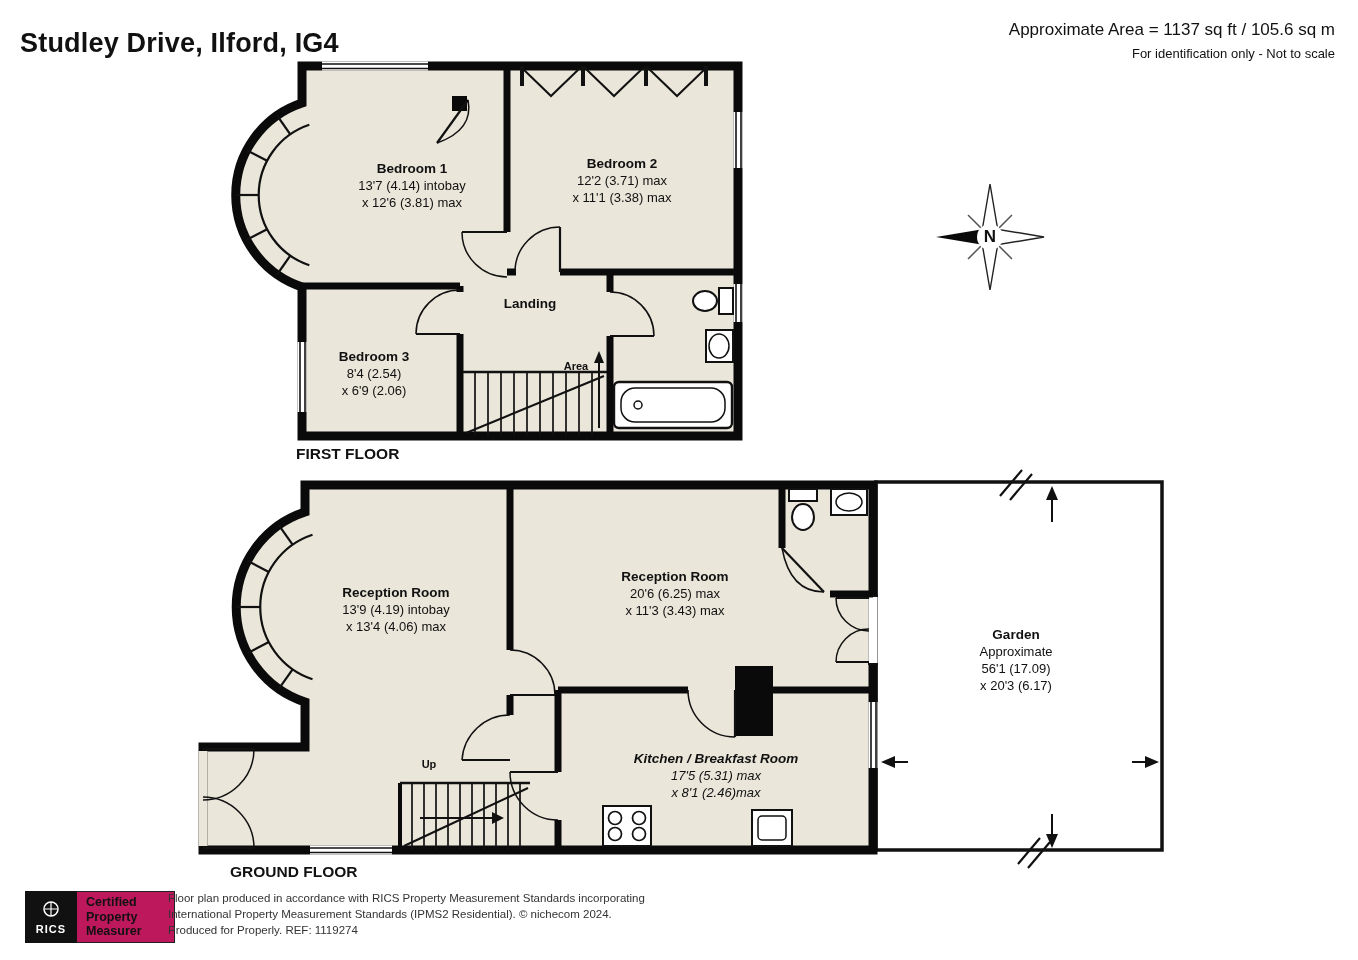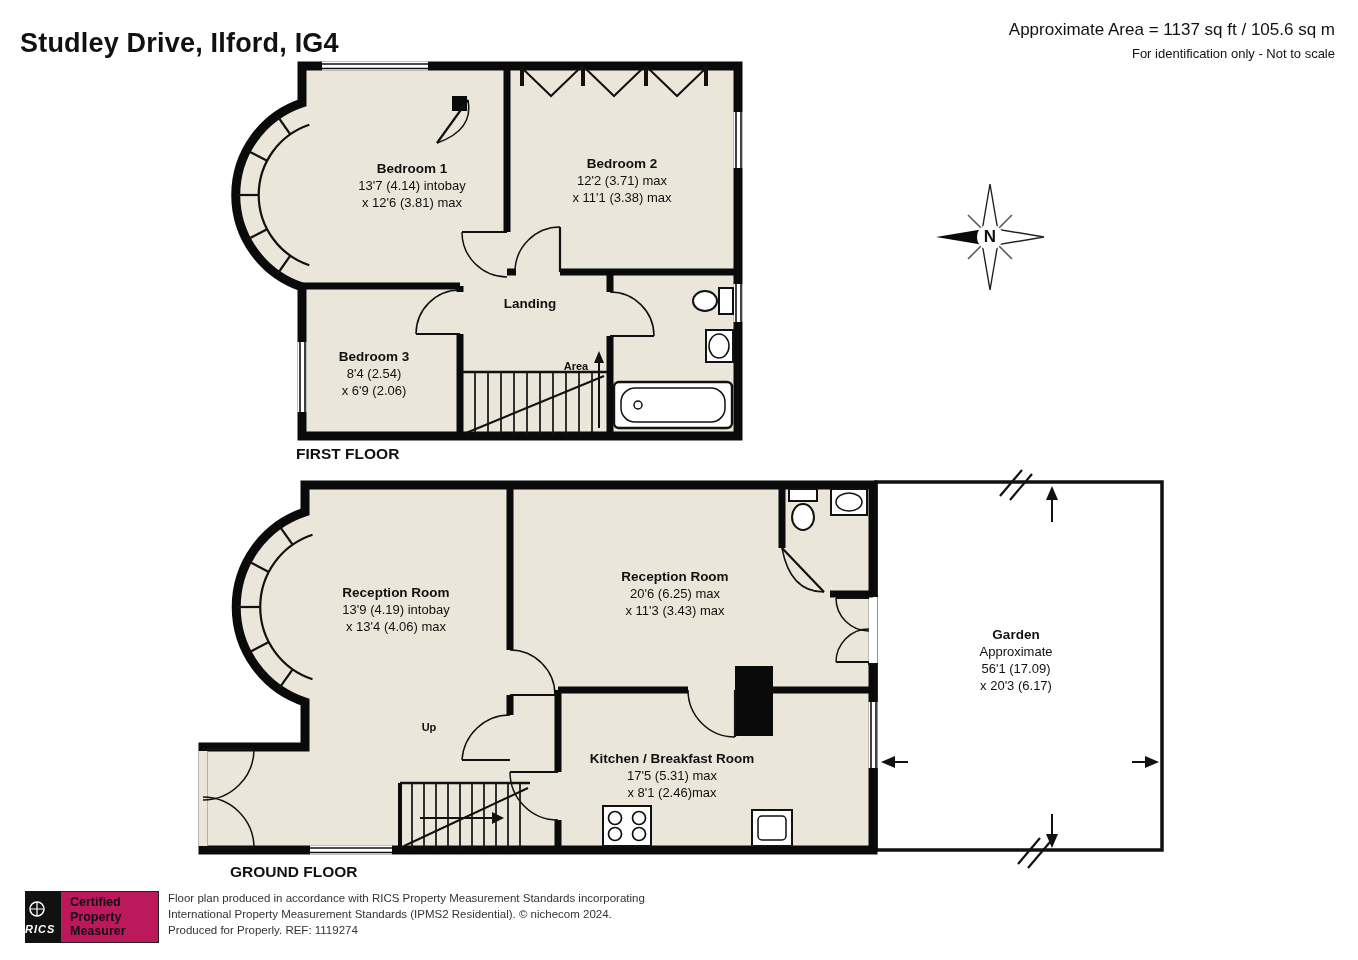--- a/index.html
+++ b/index.html
@@ -13,22 +13,22 @@
   .area-disclaimer{font-size:13px;color:#111;margin-top:6px;}
 
   .room-label{position:absolute;transform:translateX(-50%);text-align:center;
               font-size:13px;line-height:17px;color:#111;white-space:nowrap;}
   .room-label .rname{font-weight:bold;font-size:13.5px;}
   .floor-label{position:absolute;font-weight:bold;font-size:15.5px;color:#111;}
   .stair-label{position:absolute;transform:translateX(-50%);font-weight:bold;font-size:11px;color:#111;}
   .compass-n{position:absolute;transform:translate(-50%,-50%);font-weight:bold;font-size:17px;color:#111;}
 
   .badge{position:absolute;left:25px;top:891px;display:flex;height:52px;}
-  .badge-black{width:36px;background:#111;color:#fff;display:flex;flex-direction:column;
-               justify-content:center;font-style:italic;}
+  .badge-black{width:52px;background:#111;color:#fff;display:flex;flex-direction:column;
+               align-items:center;justify-content:center;}
   .badge-brand{font-size:11px;font-weight:bold;letter-spacing:1px;margin-top:2px;}
   .badge-white{width:88px;border:1.5px solid #222;border-left:none;background:#be185d;
                display:flex;flex-direction:column;justify-content:center;padding-left:9px;
                font-size:12.5px;font-weight:bold;line-height:14.5px;color:#111;}
   .footer-text{position:absolute;left:168px;top:890px;font-size:11.5px;line-height:16px;color:#333;}
 </style>
 </head>
 <body>
 
 <svg class="plan" width="1358" height="960" viewBox="0 0 1358 960">
@@ -291,32 +291,32 @@
 <div class="room-label" style="left:396px;top:584px;">
   <div class="rname">Reception Room</div>
   <div>13'9 (4.19) intobay</div>
   <div>x 13'4 (4.06) max</div>
 </div>
 <div class="room-label" style="left:675px;top:568px;">
   <div class="rname">Reception Room</div>
   <div>20'6 (6.25) max</div>
   <div>x 11'3 (3.43) max</div>
 </div>
-<div class="room-label" style="left:672px;top:750px;">
+<div class="room-label" style="left:716px;top:750px;font-style:italic;">
   <div class="rname">Kitchen / Breakfast Room</div>
   <div>17'5 (5.31) max</div>
   <div>x 8'1 (2.46)max</div>
 </div>
 <div class="room-label" style="left:1016px;top:626px;">
   <div class="rname">Garden</div>
   <div>Approximate</div>
   <div>56'1 (17.09)</div>
   <div>x 20'3 (6.17)</div>
 </div>
-<div class="stair-label" style="left:429px;top:721px;">Up</div>
+<div class="stair-label" style="left:429px;top:758px;">Up</div>
 <div class="floor-label" style="left:230px;top:863px;">GROUND FLOOR</div>
 
 <div class="badge">
   <div class="badge-black">
     <svg width="24" height="22" viewBox="0 0 24 22">
       <circle cx="12" cy="10" r="7" fill="none" stroke="#fff" stroke-width="1.5"></circle>
       <path d="M12,3 L12,17 M6,10 L18,10" stroke="#fff" stroke-width="1.2"></path>
     </svg>
     <div class="badge-brand">RICS</div>
   </div>

